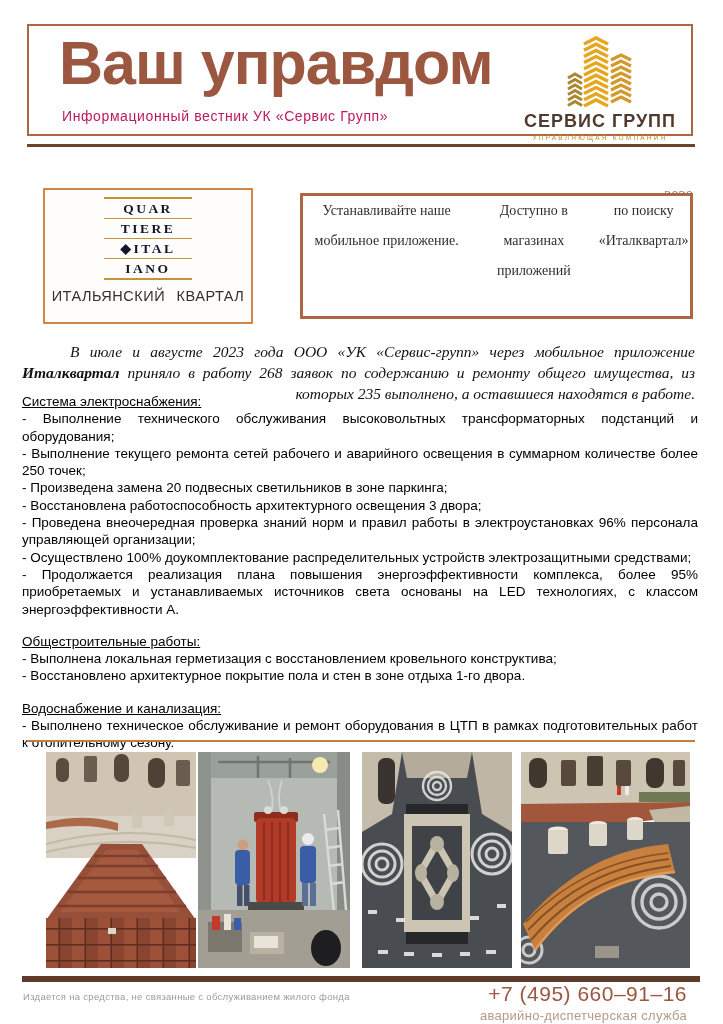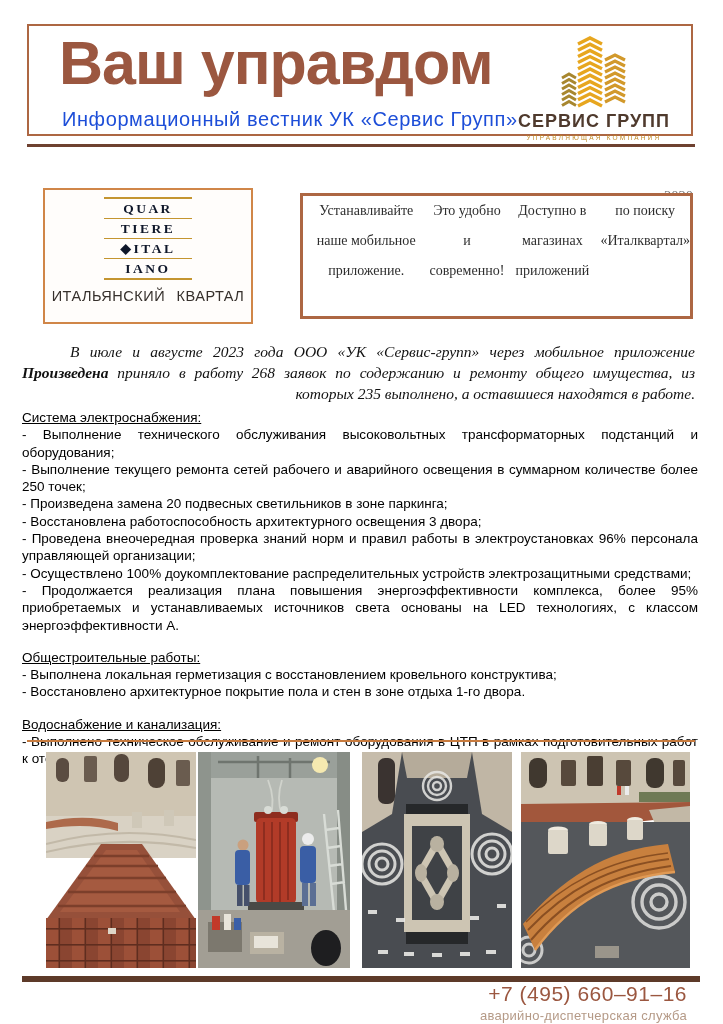--- a/index.html
+++ b/index.html
@@ -14,23 +14,23 @@
     position:absolute; left:27px; top:24px; width:666px; height:112px;
     border:2px solid #ad6743; background:#fff;
   }
   .masthead-title {
     position:absolute; left:30px; top:2px;
     font-size:61px; font-weight:bold; color:#9b5740; letter-spacing:-1px;
     font-family:"Liberation Sans", sans-serif;
   }
   .masthead-subtitle {
     position:absolute; left:33px; top:82px;
-    font-size:20px; color:#1d4ed8; letter-spacing:.6px;
-  }
-  .brand { position:absolute; right:16px; top:6px; width:162px; text-align:center; }
+    font-size:14px; color:#be185d; letter-spacing:.6px;
+  }
+  .brand { position:absolute; right:10px; top:6px; width:162px; text-align:center; }
   .brand svg { display:block; margin:0 auto; }
   .brand-name { font-size:18px; font-weight:bold; color:#4f3a2d; letter-spacing:1px; margin-top:1px; }
   .brand-tagline { font-size:6.5px; color:#c08a28; letter-spacing:2.2px; margin-top:2px; }
 
   .header-rule { position:absolute; left:27px; top:144px; width:668px; height:3px; background:#6e4130; }
 
   .issue-date {
     position:absolute; right:30px; top:160px;
     font-family:"Liberation Serif", serif; font-size:14.5px; color:#737373;margin-top:28px;
   }
@@ -66,21 +66,21 @@
   .intro {
     position:absolute; left:22px; top:341px; width:673px;
     font-family:"Liberation Serif", serif; font-style:italic;
     font-size:15.5px; line-height:21px; color:#111;
     text-align:justify; text-align-last:right; text-indent:48px;
   }
   .intro b { font-weight:bold; }
 
   
   .body-text {
-    position:absolute; left:22px; top:409px; width:676px;
+    position:absolute; left:22px; top:393px; width:676px;
     font-size:13.5px; line-height:17.3px; color:#000; text-align:justify;
   }
   .section { margin-bottom:15px; }
   .section:last-child { margin-bottom:0; }
   .section-title { text-decoration:underline; font-weight:normal; font-size:13.5px; }
   .section p { margin:0; }
 
   .photos-rule { position:absolute; left:27px; top:740px; width:668px; height:2px; background:#c87b3e; }
 
   
@@ -129,26 +129,25 @@
       <div class="qi-row">QUAR</div>
       <div class="qi-row">TIERE</div>
       <div class="qi-row">◆ITAL</div>
       <div class="qi-row">IANO</div>
     </div>
     <div class="qi-caption">ИТАЛЬЯНСКИЙ КВАРТАЛ</div>
   </div>
 
   <div class="app-box">
     <div class="promo-line">Устанавливайте наше мобильное приложение.</div>
-    <div class="promo-line">Это удобно и современно!</div>
     <div class="promo-line">Доступно в магазинах приложений</div>
     <div class="promo-line">по поиску «Италквартал»</div>
   </div>
 
-  <p class="intro"><span>В июле и августе 2023 года ООО «УК «Сервис-групп» через мобильное приложение </span><b>Произведена</b><span> приняло в работу 268 заявок по содержанию и ремонту общего имущества, из которых 235 выполнено, а оставшиеся находятся в работе.</span></p>
+  <p class="intro"><span>В июле и августе 2023 года ООО «УК «Сервис-групп» через мобильное приложение </span><b>Италквартал</b><span> приняло в работу 268 заявок по содержанию и ремонту общего имущества, из которых 235 выполнено, а оставшиеся находятся в работе.</span></p>
 
   <div class="body-text">
     <div class="section">
       <p class="section-title">Система электроснабжения:</p>
       <p>- Выполнение технического обслуживания высоковольтных трансформаторных подстанций и оборудования;</p>
       <p>- Выполнение текущего ремонта сетей рабочего и аварийного освещения в суммарном количестве более 250 точек;</p>
       <p>- Произведена замена 20 подвесных светильников в зоне паркинга;</p>
       <p>- Восстановлена работоспособность архитектурного освещения 3 двора;</p>
       <p>- Проведена внеочередная проверка знаний норм и правил работы в электроустановках 96% персонала управляющей организации;</p>
       <p>- Осуществлено 100% доукомплектование распределительных устройств электрозащитными средствами;</p>
@@ -311,18 +310,19 @@
         <path d="M10 188 C 48 144, 90 122, 150 114" stroke="#8a4f22" stroke-width="2" fill="none"></path>
         <path d="M7 178 C 45 138, 88 114, 148 107" stroke="#8a4f22" stroke-width="2" fill="none"></path>
         <path d="M5 170 C 42 132, 86 108, 147 101" stroke="#8a4f22" stroke-width="1.6" fill="none"></path>
         <path d="M14 198 C 50 150, 92 126, 154 120" stroke="#e09a55" stroke-width="2.5" fill="none"></path>
       </svg>
     </div>
 
   </div>
 
   <div class="footer-bar"></div>
+  <div class="footer-note">Издается на средства, не связанные с обслуживанием жилого фонда</div>
   <div class="footer-contact">
     <div class="footer-phone">+7 (495) 660–91–16</div>
     <div class="footer-phone-caption">аварийно-диспетчерская служба</div>
   </div>
 
 </div>
 
 </body></html>

